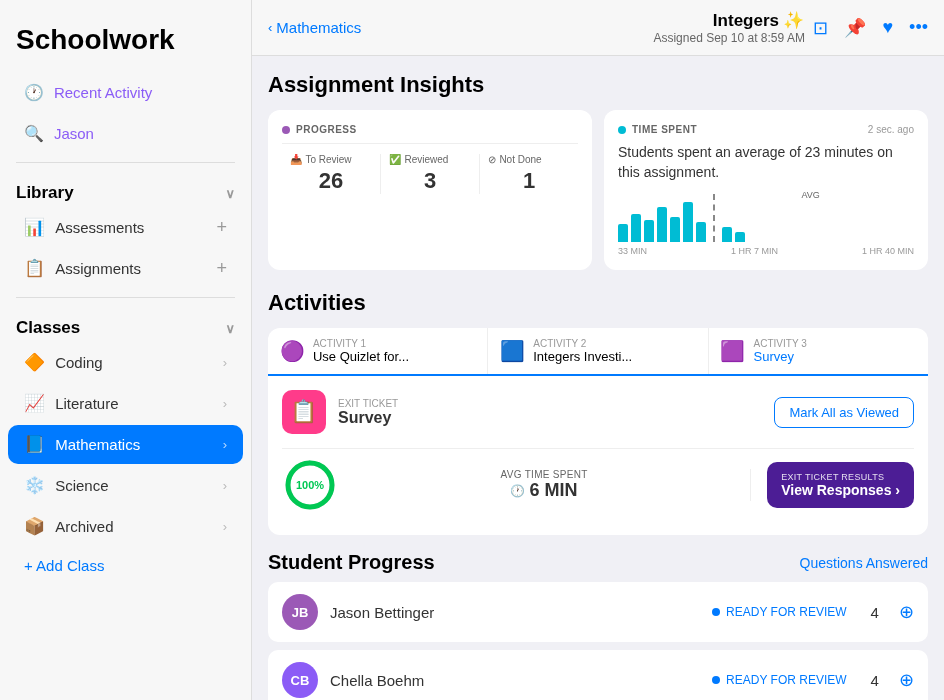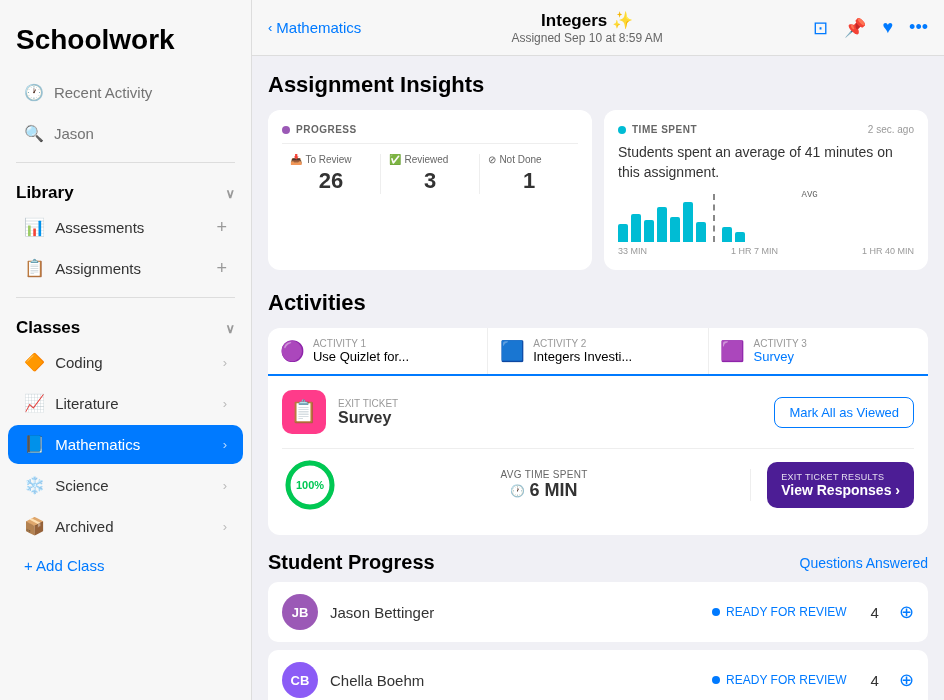--- a/index.html
+++ b/index.html
@@ -25,21 +25,21 @@
     .sidebar-nav-item {
       display: flex;
       align-items: center;
       padding: 10px 16px;
       cursor: pointer;
       border-radius: 10px;
       margin: 1px 8px;
       gap: 10px;
     }
     .sidebar-nav-icon { font-size: 16px; color: #666; }
-    .sidebar-nav-label { font-size: 15px; color: #737373; }
+    .sidebar-nav-label { font-size: 15px; color: #8b5cf6; }
 
     .sidebar-section-header {
       font-size: 17px;
       font-weight: 600;
       padding: 12px 16px 4px;
       color: #000;
       display: flex;
       align-items: center;
       justify-content: space-between;
     }
@@ -110,21 +110,21 @@
       display: flex;
       align-items: center;
       gap: 4px;
       color: #007AFF;
       font-size: 15px;
       cursor: pointer;
     }
     .back-chevron { font-size: 13px; }
     .top-bar-title-area {
       flex: 1;
-      text-align: center;
+      text-align: right;
     }
     .top-bar-title {
       font-size: 17px;
       font-weight: 600;
       color: #000;
     }
     .top-bar-subtitle {
       font-size: 12px;
       color: #666;
     }
@@ -544,24 +544,24 @@
           </div>
         </div>
       </div>
 
       <div class="insight-card">
         <div class="insight-label-row">
           <span class="insight-dot teal"></span>
           <span class="insight-category">TIME SPENT</span>
           <span class="insight-time-ago">2 sec. ago</span>
         </div>
-        <div class="insight-text">Students spent an average of 41 minutes on this assignment.</div>
+        <div class="insight-text">Students spent an average of 23 minutes on this assignment.</div>
         <div class="chart-area">
           <div style="position:relative;">
-            <span class="avg-label" style="left: 62%; top: -2px; font-family: Liberation Mono, monospace;">AVG</span>
+            <span class="avg-label" style="left: 62%; top: -2px;">AVG</span>
           </div>
           <div class="time-chart">
             <div class="chart-bar" style="height:18px;"></div>
             <div class="chart-bar" style="height:28px;"></div>
             <div class="chart-bar" style="height:22px;"></div>
             <div class="chart-bar" style="height:35px;"></div>
             <div class="chart-bar" style="height:25px;"></div>
             <div class="chart-bar" style="height:40px;"></div>
             <div class="chart-bar" style="height:20px;"></div>
             <div style="width:2px; border-left:2px dashed #888; height:48px; margin: 0 4px;"></div>

